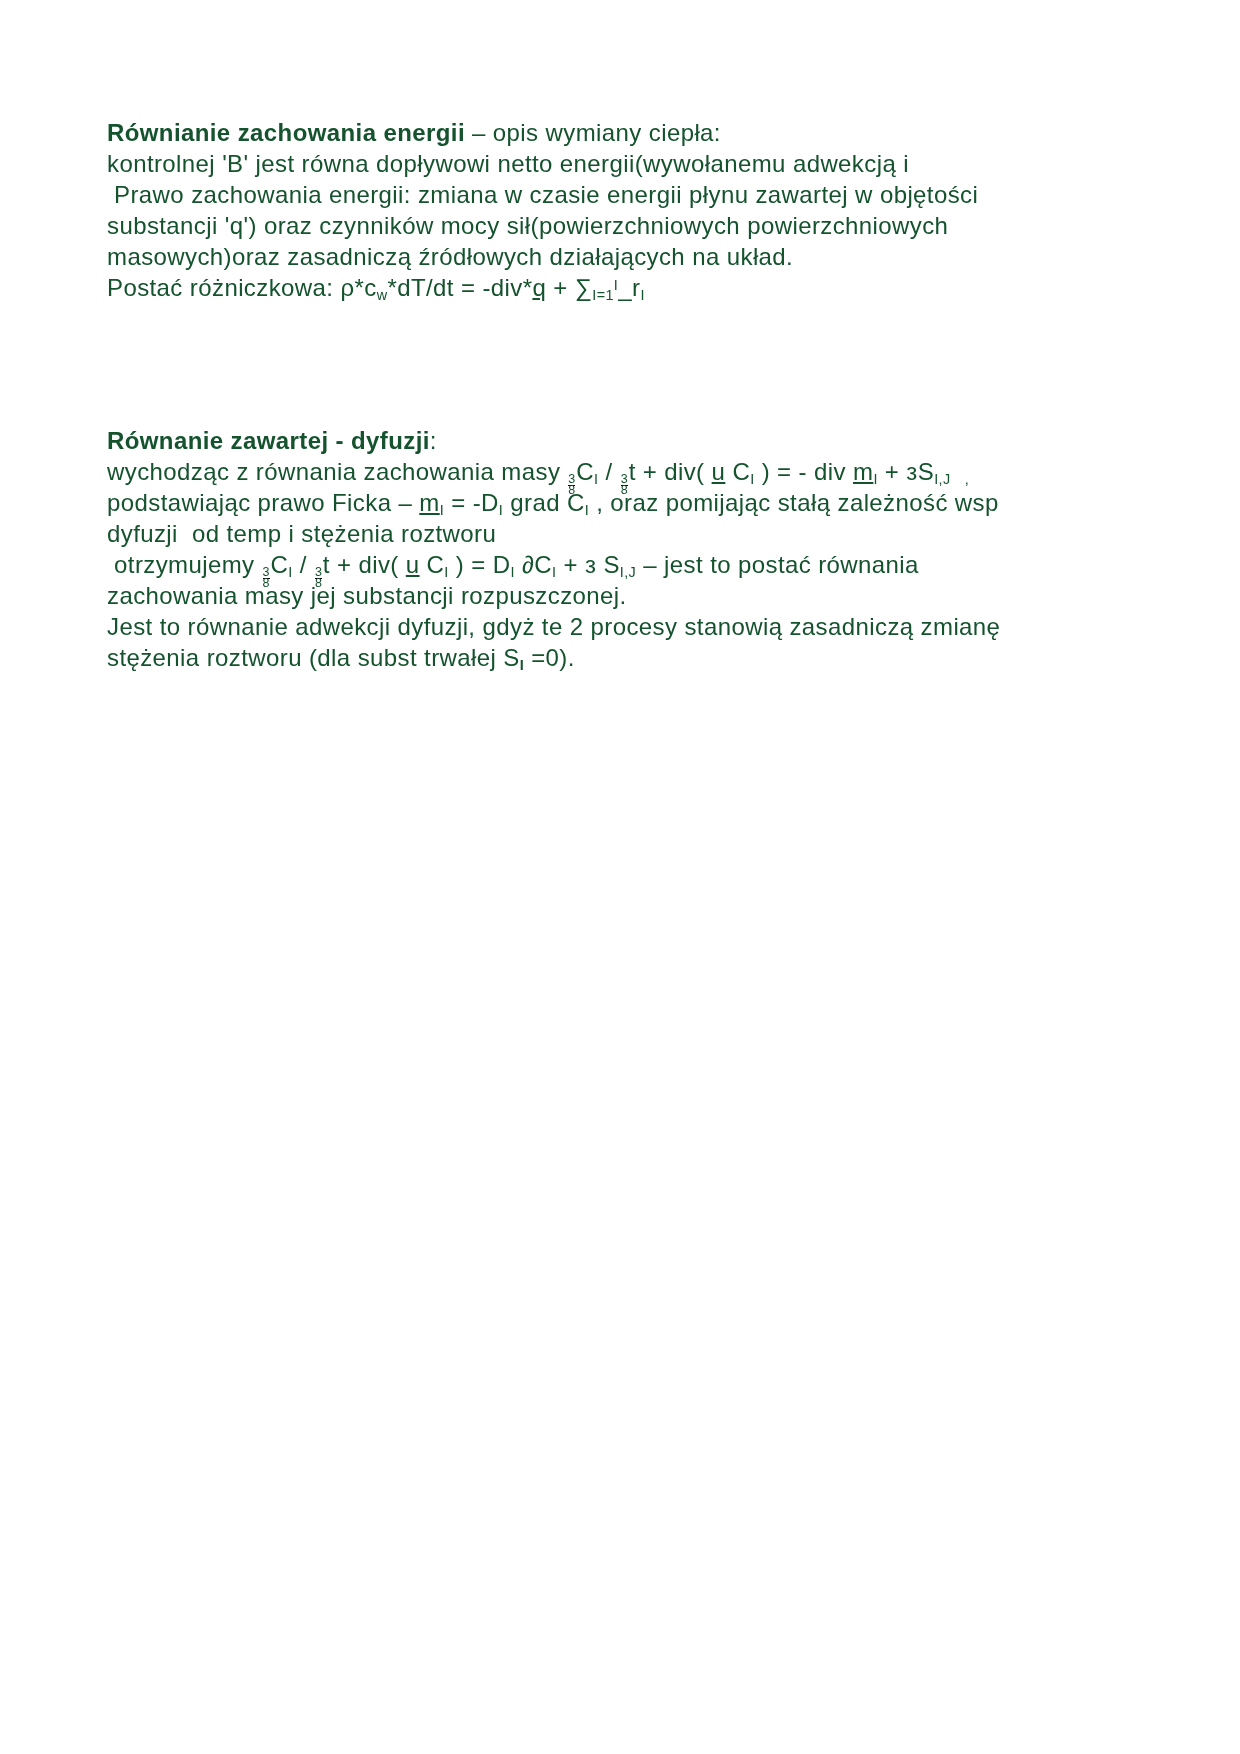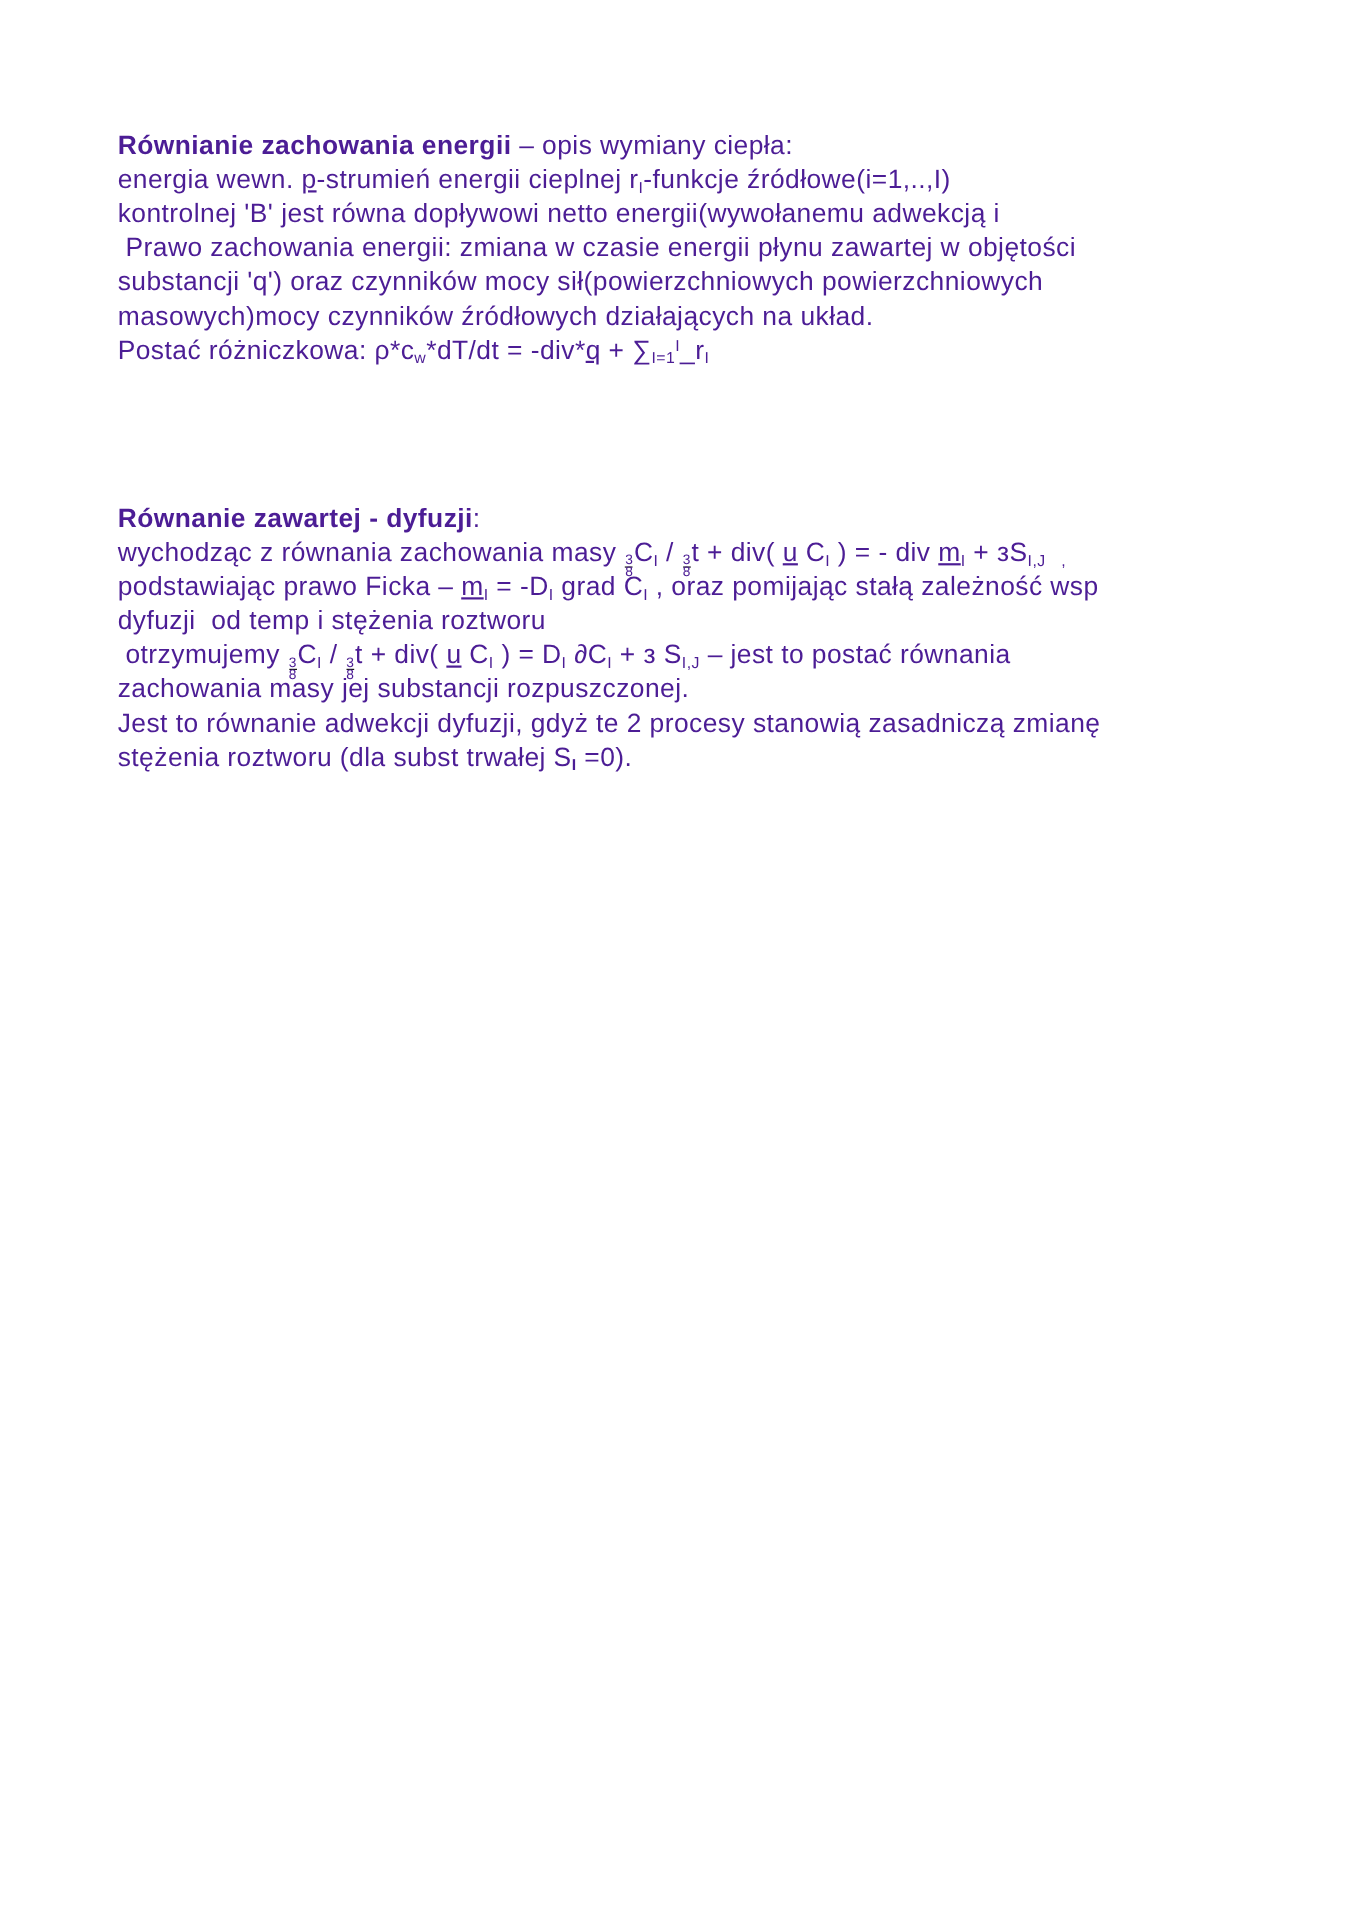--- a/index.html
+++ b/index.html
@@ -1,21 +1,21 @@
 <!DOCTYPE html>
 <html><head>
 <meta charset="utf-8">
 <style>
   html,body{margin:0;padding:0;background:#ffffff;}
   .page{
     position:relative;
     width:1240px;
     height:1754px;
     background:#ffffff;
-    color:#4c1d95;
+    color:#14532d;
     font-family:"Liberation Sans", sans-serif;
     overflow:hidden;
   }
   .content{
     position:absolute;
     left:107px;
     top:117px;
     width:1110px;
     font-size:24px;
     line-height:31px;
@@ -44,25 +44,24 @@
 </style>
 </head>
 <body>
 
 <div class="page">
   <div class="content">
 
     <section>
       <div class="line heading"><b>Równianie zachowania energii</b> – opis wymiany ciepła:</div>
       <div>
-          <div class="line">energia wewn. <span class="ul">p</span>-strumień energii cieplnej r<sub>I</sub>-funkcje źródłowe(i=1,..,I)</div>
           <div class="line">kontrolnej 'B' jest równa dopływowi netto energii(wywołanemu adwekcją i</div>
           <div class="line"> Prawo zachowania energii: zmiana w czasie energii płynu zawartej w objętości</div>
           <div class="line">substancji 'q') oraz czynników mocy sił(powierzchniowych powierzchniowych</div>
-          <div class="line">masowych)mocy czynników źródłowych działających na układ.</div>
+          <div class="line">masowych)oraz zasadniczą źródłowych działających na układ.</div>
           <div class="line">Postać różniczkowa: ρ*c<sub>w</sub>*dT/dt = -div*<span class="ul">q</span> + ∑<sub>I=1</sub><sup>I</sup>_r<sub>I</sub></div>
         </div>
     </section>
 
     <div class="section-gap"></div>
 
     <section>
       <div class="line heading"><b>Równanie zawartej - dyfuzji</b>:</div>
       <div>
           <div class="line">wychodząc z równania zachowania masy <span class="stk"><span class="t">3</span><span>8</span></span>C<sub>I</sub> / <span class="stk"><span class="t">3</span><span>8</span></span>t + div( <span class="ul">u</span> C<sub>I</sub> ) = - div <span class="ul">m</span><sub>I</sub> + зS<sub>I,J</sub>  <sub>,</sub></div>

